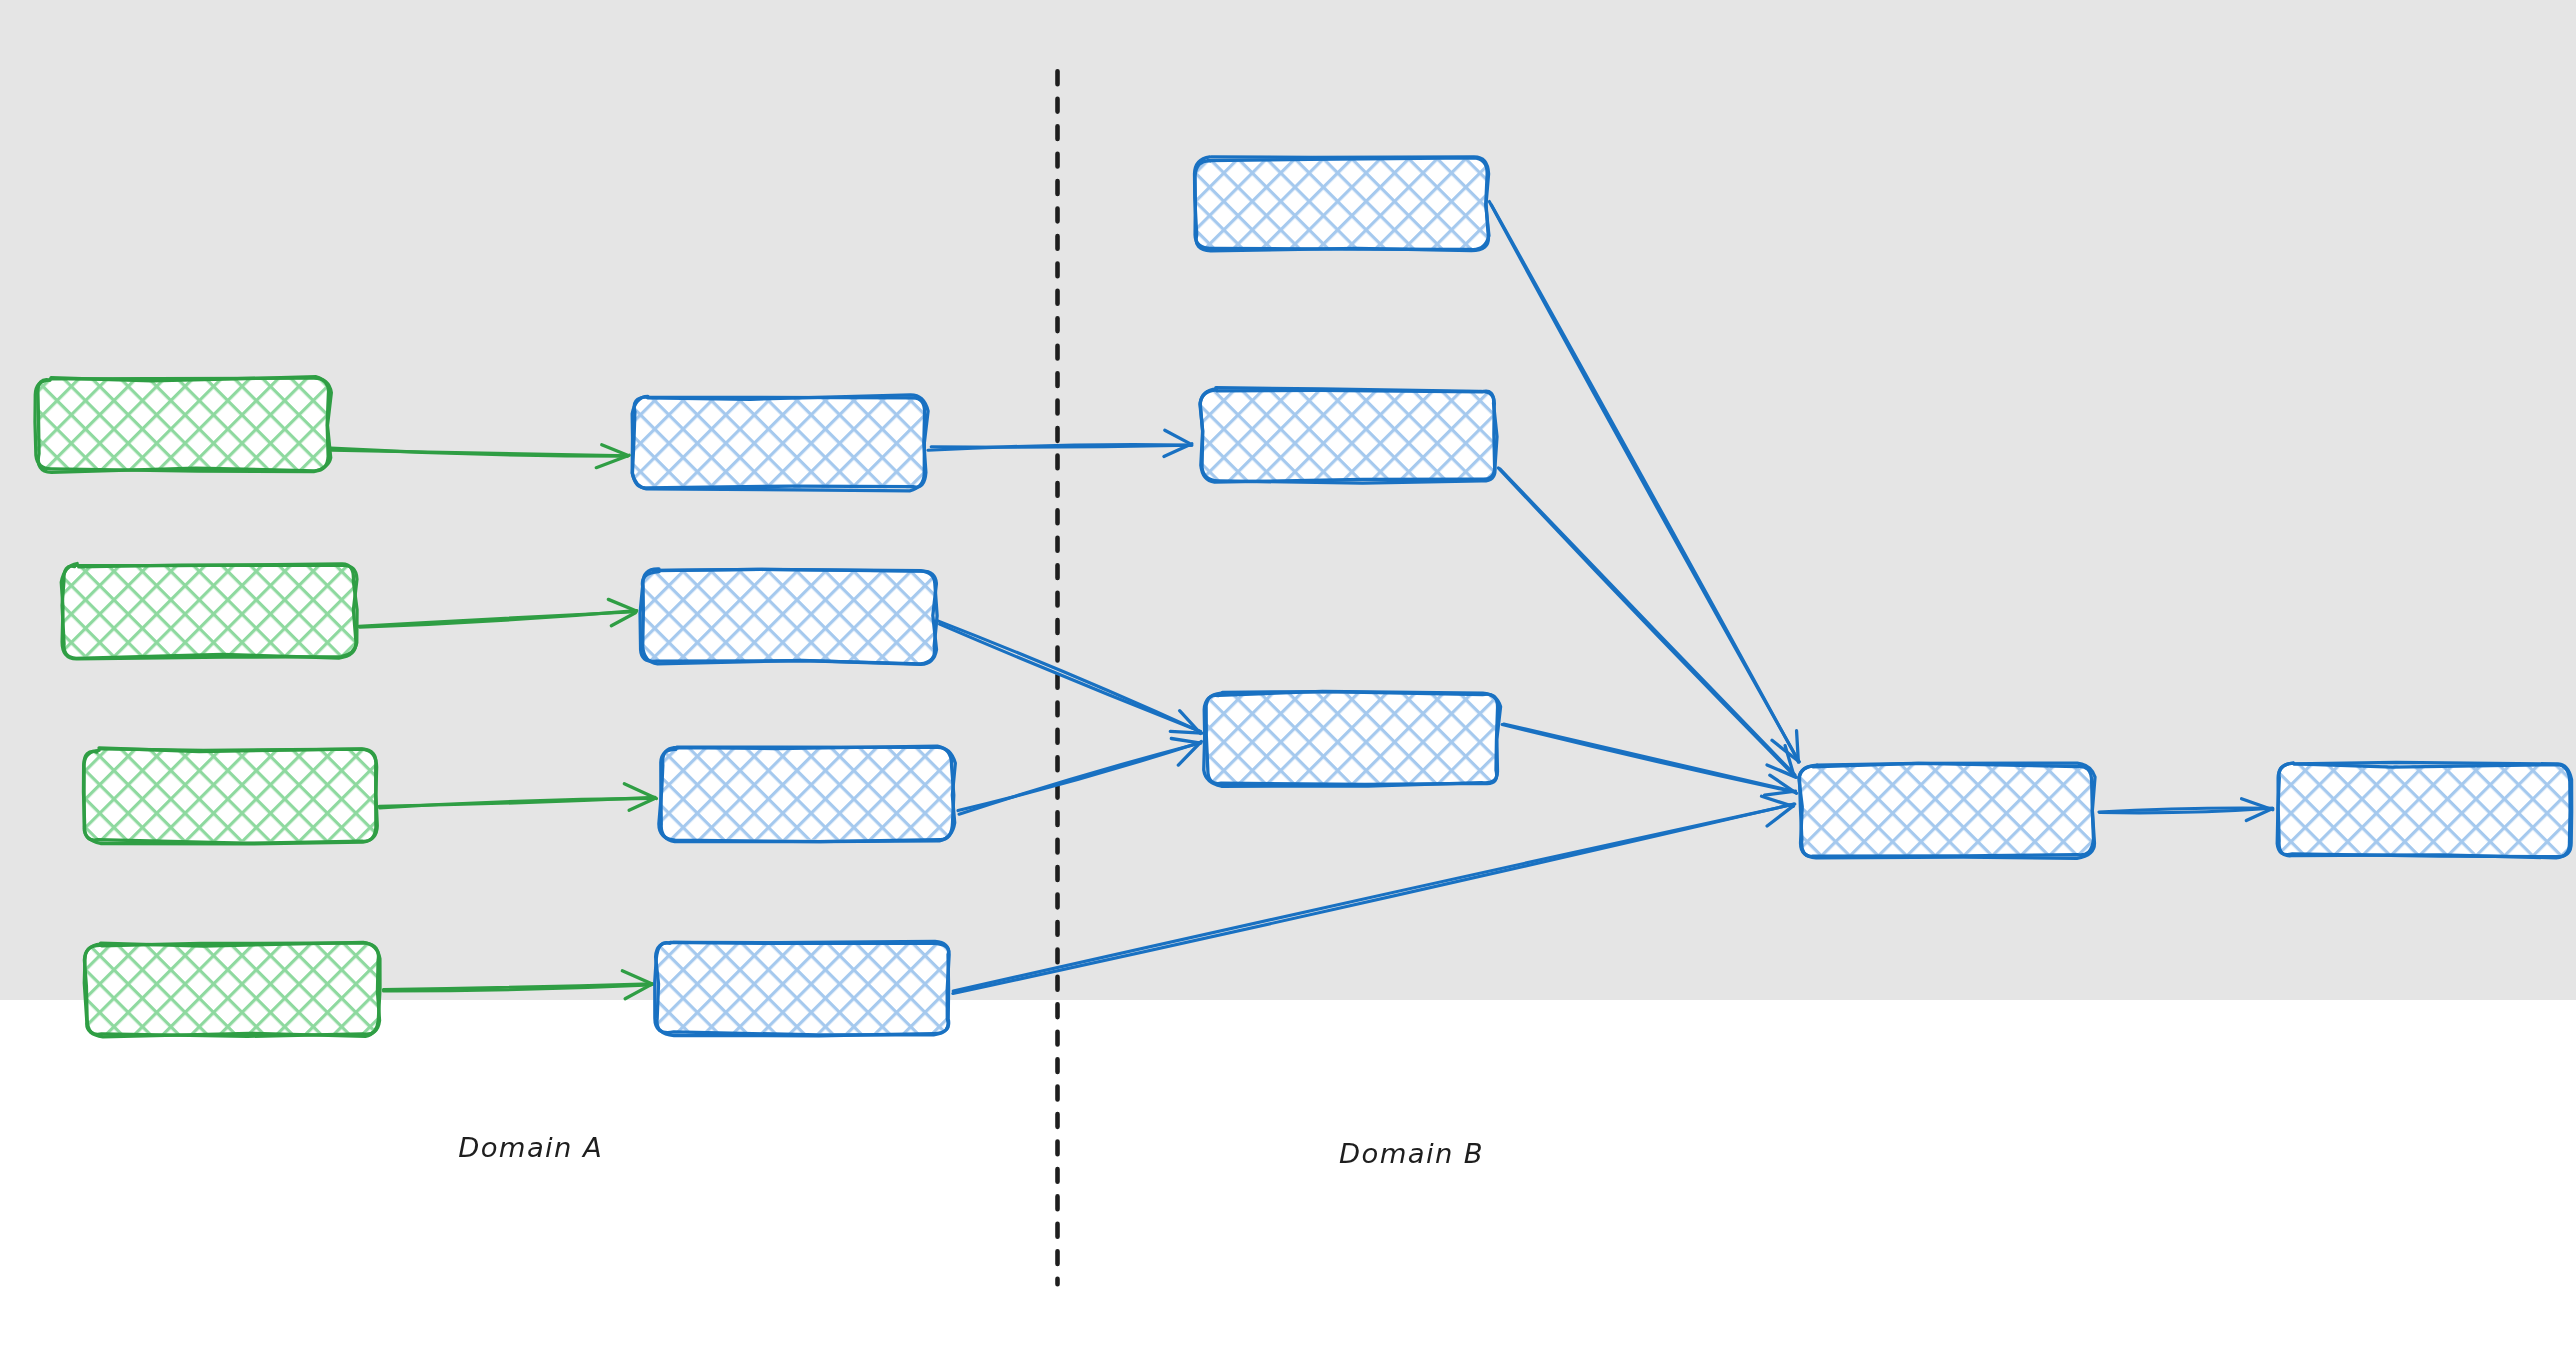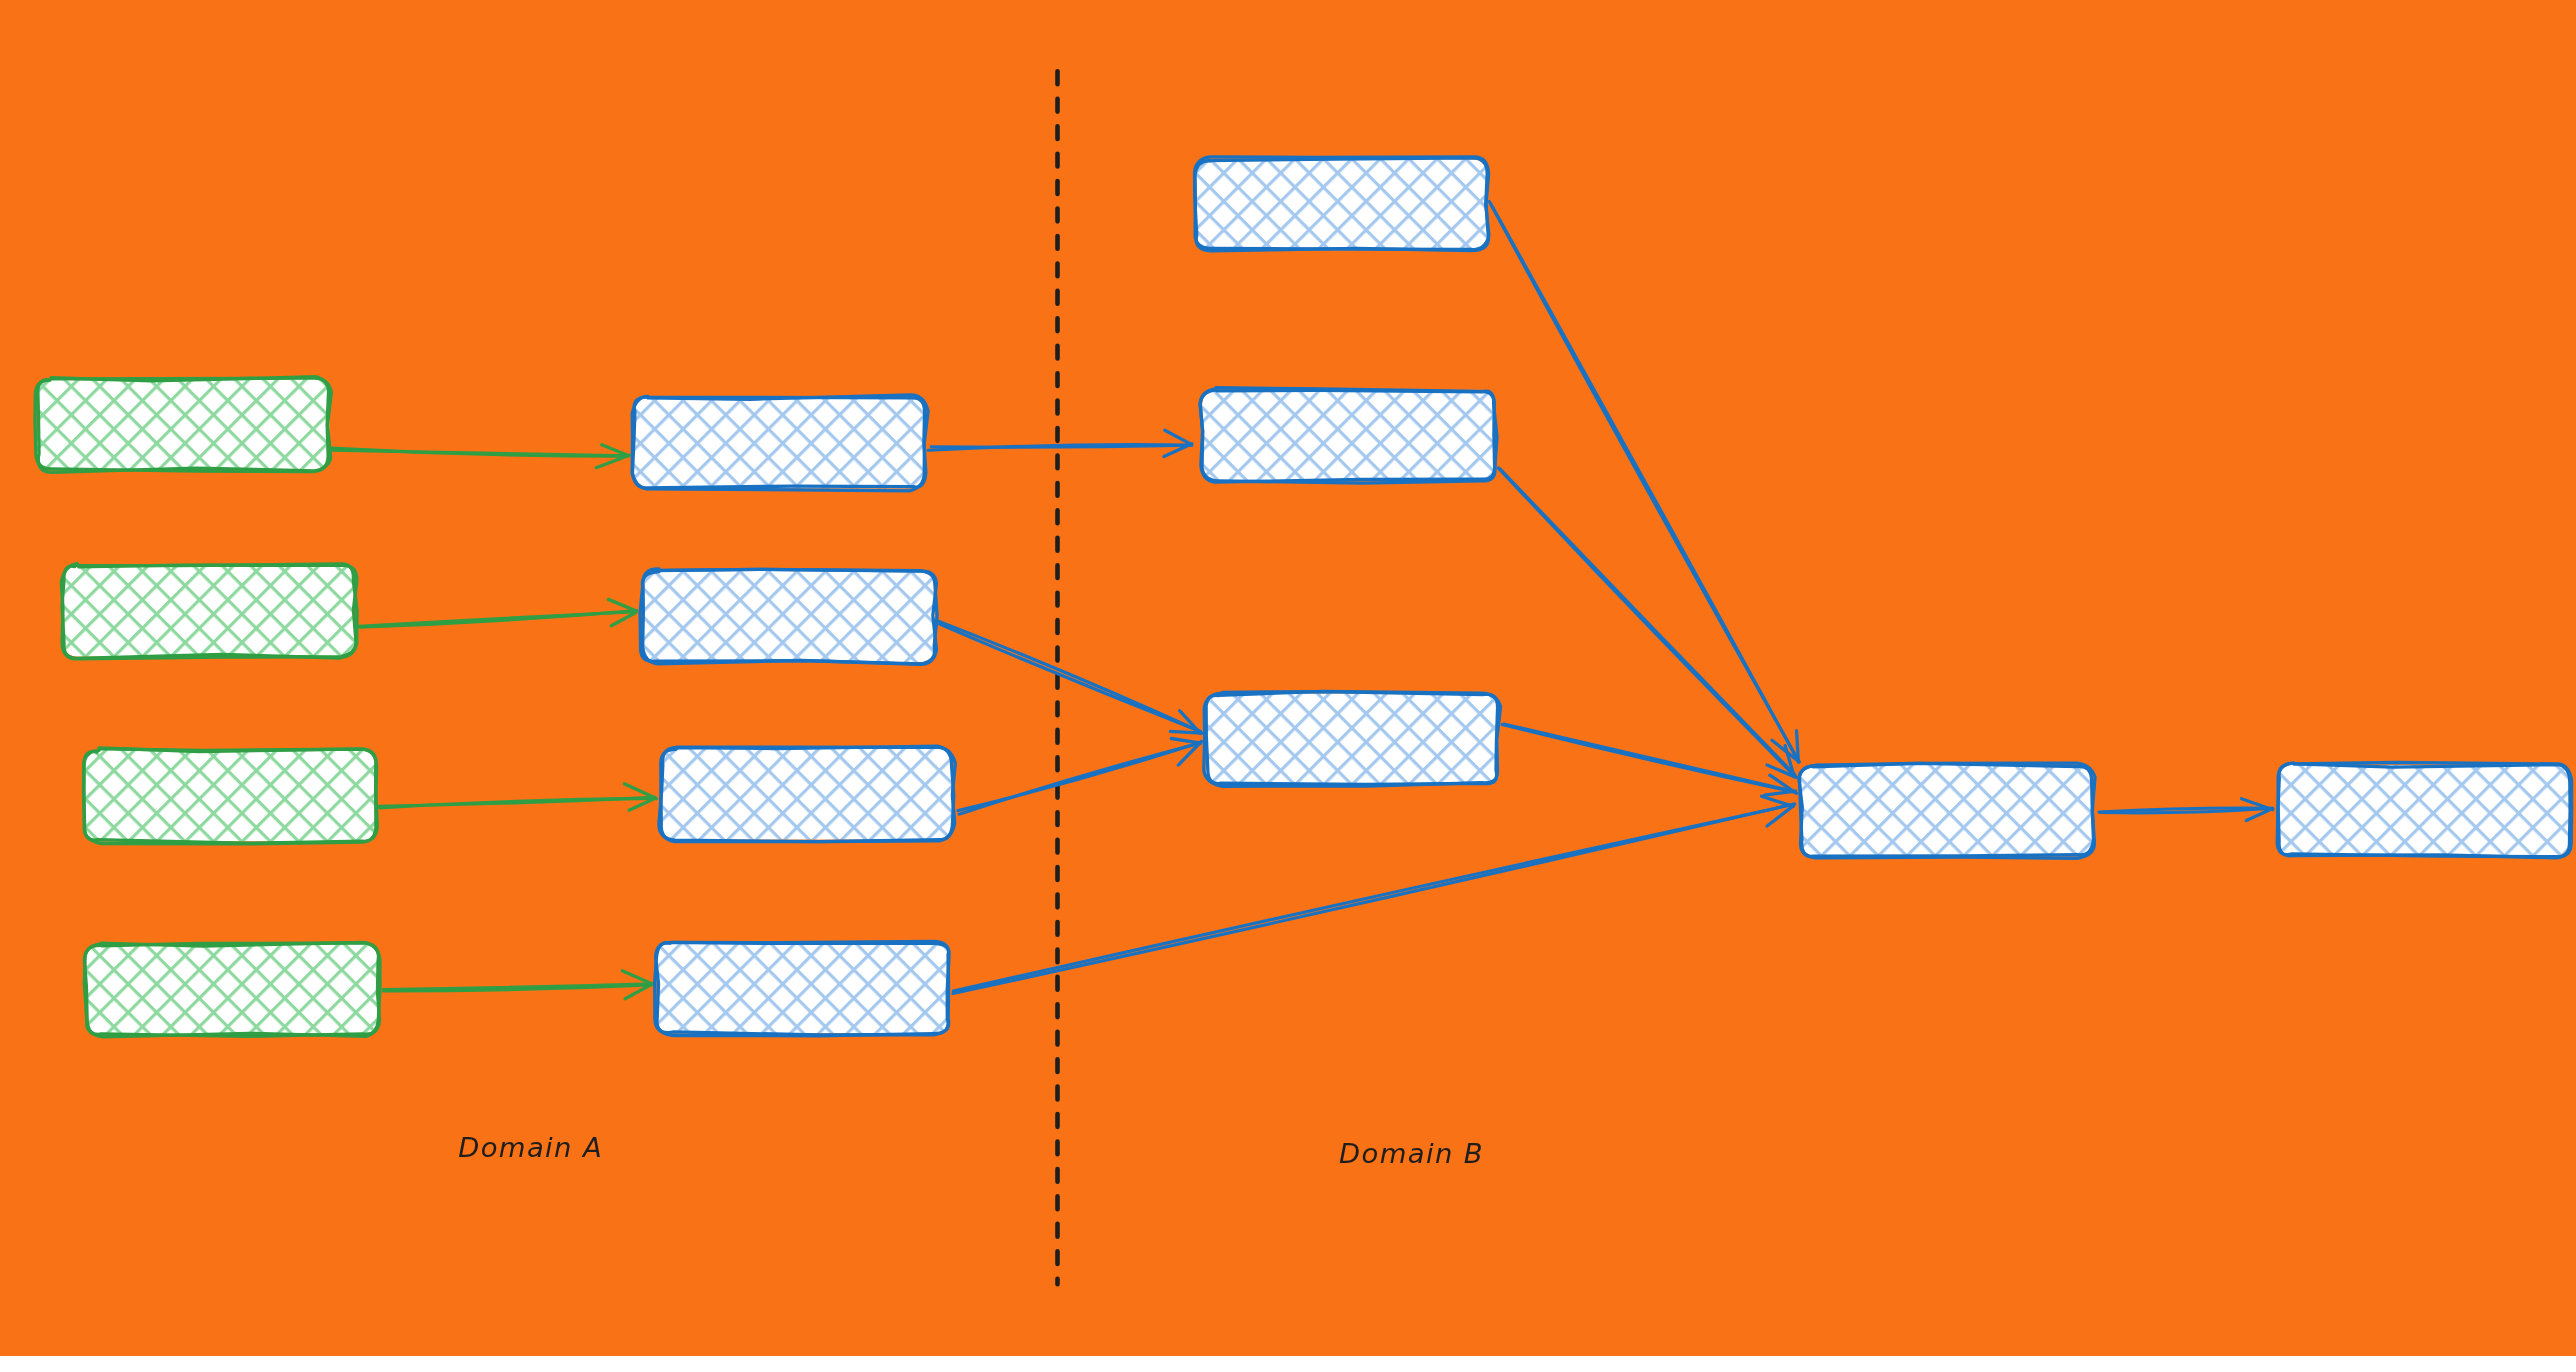--- a/index.html
+++ b/index.html
@@ -1,19 +1,19 @@
 <!DOCTYPE html>
 <html style="font-size:14.6px"><head>
 <meta charset="utf-8">
 <title>Domain A / Domain B Flow Diagram</title>
 <style>
   html,body{margin:0;padding:0;background:#ffffff;}
   body{width:2576px;height:1372px;overflow:hidden;
        font-family:"DejaVu Sans",sans-serif;}
-  #canvas-root{position:relative;width:2576px;height:1356px;background:#f97316;}
+  #canvas-root{position:relative;width:2576px;height:1000px;background:#e5e5e5;}
   svg#diagram{position:absolute;top:0;left:0;width:2576px;height:1372px;display:block;}
   .domain-label{font-family:"DejaVu Sans",sans-serif;font-size:30px;
                 fill:#1e1e1e;font-style:italic;letter-spacing:1.5px;}
 </style>
 </head>
 <body>
 
 <div id="canvas-root">
   <svg id="diagram" viewBox="0 0 2816 1500">
     <defs>

